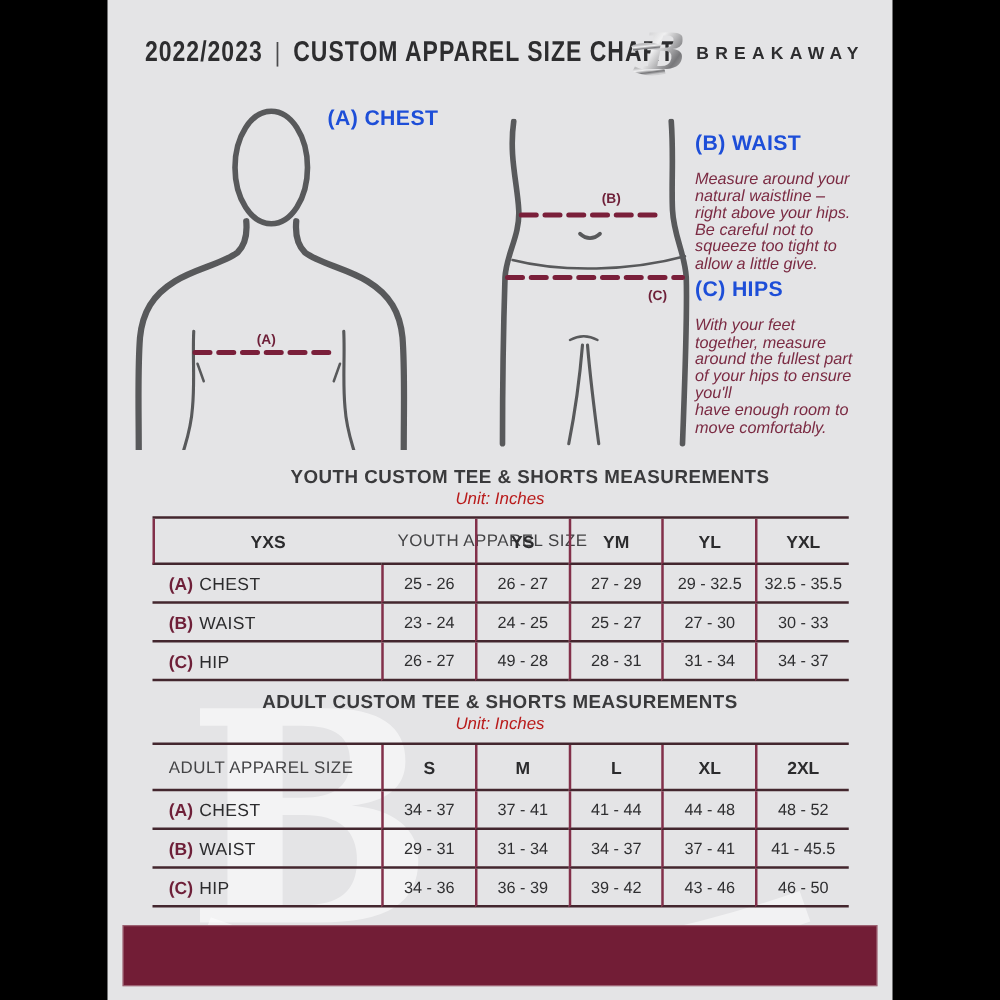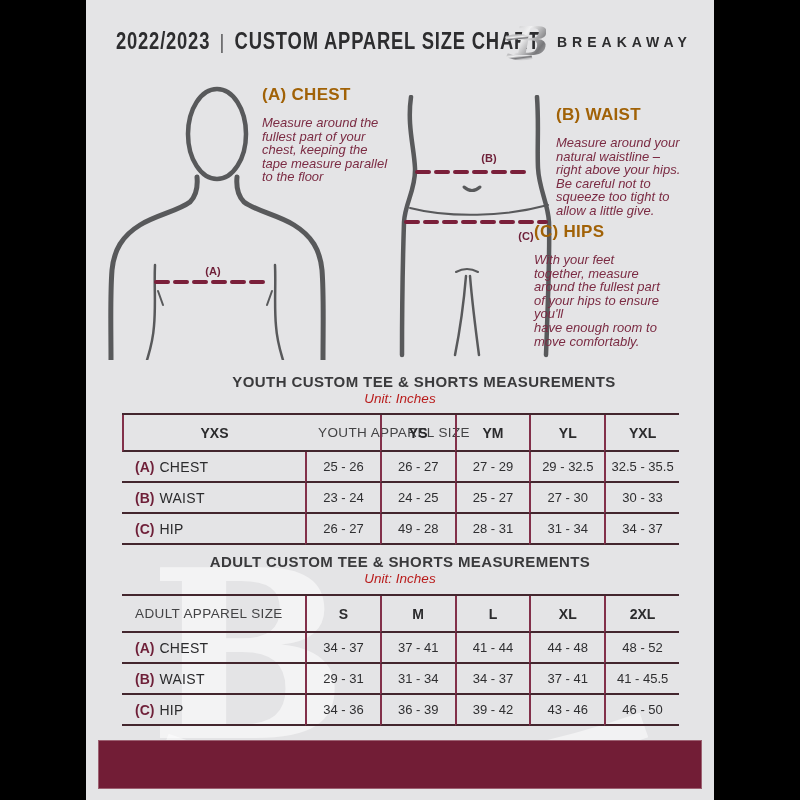--- a/index.html
+++ b/index.html
@@ -27,21 +27,21 @@
   
   .fig{position:absolute;}
   .fig path,.fig ellipse,.fig line{fill:none;stroke-linecap:round;}
   .sil{stroke:#58595b;}
   .dash{stroke:#7a1f3a;stroke-width:4;stroke-dasharray:12 7;}
   .fig-label{
     font-family:"Liberation Sans", sans-serif;font-size:11px;font-weight:700;fill:#6e1f38;
   }
   .text-col{position:absolute;z-index:1;}
   .sec-heading{
-    font-size:17px;font-weight:700;color:#a16207;letter-spacing:0.3px;white-space:nowrap;
+    font-size:17px;font-weight:700;color:#1d4ed8;letter-spacing:0.3px;white-space:nowrap;
   }
   .sec-body{
     margin-top:11px;font-size:13px;font-style:italic;color:#7b2b43;
     line-height:13.6px;white-space:pre-line;
   }
   
   .tbl-title{
     position:absolute;left:0;width:628px;text-align:center;z-index:1;
     font-size:15px;font-weight:700;color:#3a3a3c;letter-spacing:0.4px;
   }
@@ -124,38 +124,33 @@
     <path class="sil" stroke-width="2.5" d="M72 181 C70 205 67 230 61 260"></path>
     <path class="sil" stroke-width="2.5" d="M76 181 C78 205 81 230 85 260"></path>
     <line class="dash" x1="23" y1="77" x2="135" y2="77"></line>
     <line class="dash" x1="12" y1="127" x2="152" y2="127"></line>
     <text class="fig-label" x="95" y="67" text-anchor="middle">(B)</text>
     <text class="fig-label" x="132" y="145" text-anchor="middle">(C)</text>
   </svg>
 
   <div class="text-col" style="left:176px;top:85px;width:145px;">
     <div class="sec-heading">(A) CHEST</div>
-    <div class="sec-body">Measure around the
-fullest part of your
-chest, keeping the
-tape measure parallel
-to the floor</div>
   </div>
 
   <div class="text-col" style="left:470px;top:87px;width:158px;margin-top:18px;">
     <div class="sec-heading">(B) WAIST</div>
     <div class="sec-body">Measure around your
 natural waistline –
 right above your hips.
 Be careful not to
 squeeze too tight to
 allow a little give.</div>
   </div>
 
-  <div class="text-col" style="left:448px;top:222px;width:160px;">
+  <div class="text-col" style="left:470px;top:222px;width:160px;">
     <div class="sec-heading">(C) HIPS</div>
     <div class="sec-body">With your feet
 together, measure
 around the fullest part
 of your hips to ensure
 you'll
 have enough room to
 move comfortably.</div>
   </div>
 

